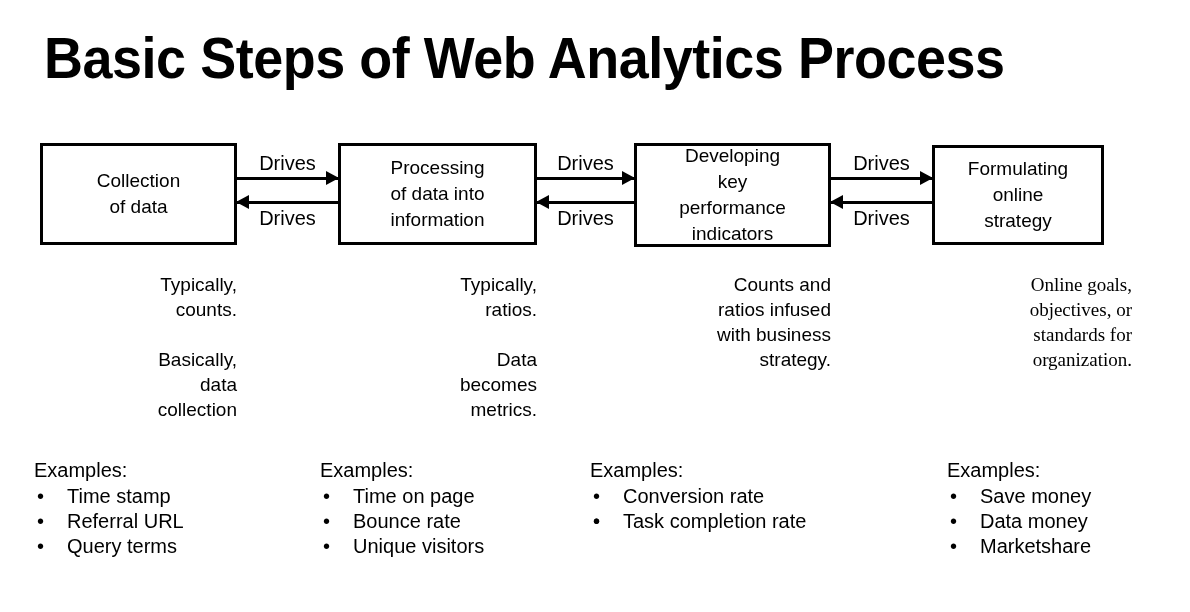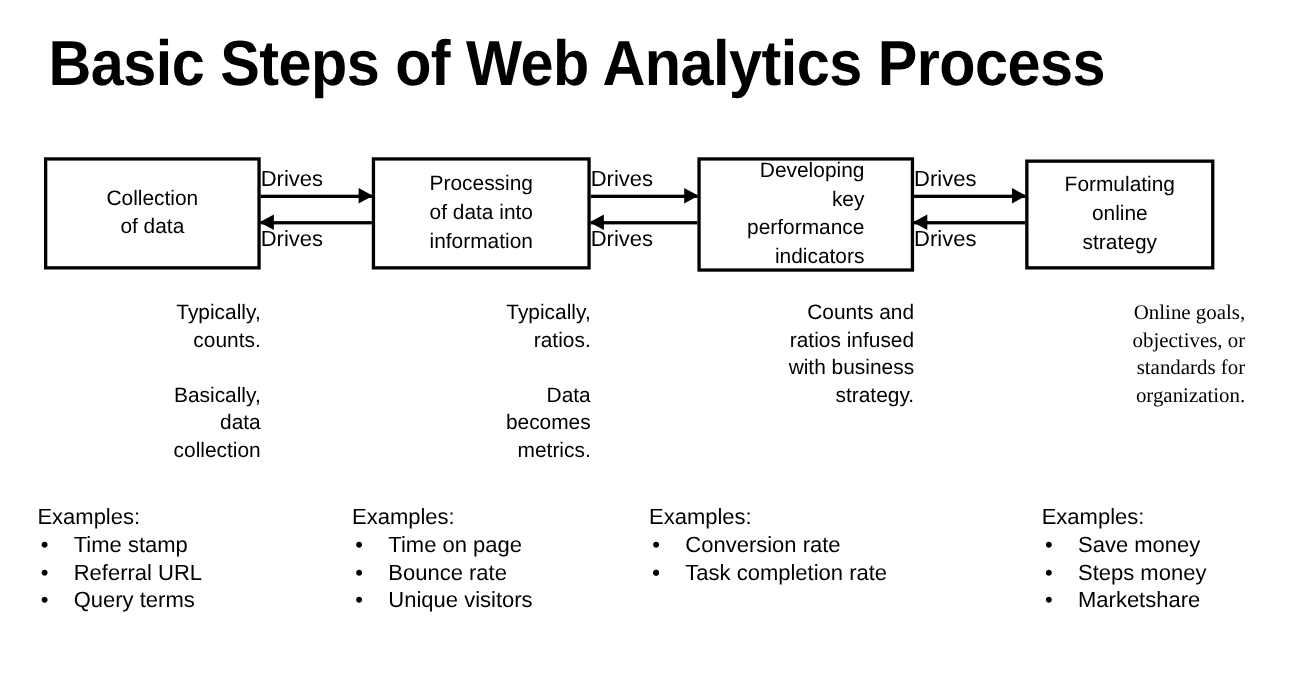--- a/index.html
+++ b/index.html
@@ -60,21 +60,21 @@
     text-align: center;
     font-size: 19px;
     line-height: 26px;
     color: #000000;
     white-space: pre-line;
     padding: 2px 6px;
   }
 
   #box-0 { left: 40px;  top: 143px; width: 197px; height: 102px; }
   #box-1 { left: 338px; top: 143px; width: 199px; height: 102px; }
-  #box-2 { left: 634px; top: 143px; width: 197px; height: 104px; text-align: right; }
+  #box-2 { left: 634px; top: 143px; width: 197px; height: 104px; }
   #box-3 { left: 932px; top: 145px; width: 172px; height: 100px; }
 
   
   .arrow-group {
     position: absolute;
     top: 143px;
     height: 104px;
   }
   #arrows-0 { left: 237px; width: 101px; }
   #arrows-1 { left: 537px; width: 97px; }
@@ -105,20 +105,21 @@
   .arrow-head.left {
     left: -1px;
     top: 52px;
     border-right: 13px solid #000000;
   }
 
   .arrow-label {
     position: absolute;
     left: 0;
     right: 0;
+    text-align: center;
     font-size: 20px;
     line-height: 22px;
     color: #000000;
     white-space: nowrap;
   }
   .arrow-label.above { top: 9px; }
   .arrow-label.below { top: 64px; }
 
   
   .desc {
@@ -274,18 +275,18 @@
       <li><span class="bullet">•</span><span>Conversion rate</span></li>
       <li><span class="bullet">•</span></li>
       <li><span class="bullet">•</span><span>Task completion rate</span></li>
     </ul>
   </div>
 
   <div class="examples" id="ex-3">
     <div class="ex-heading">Examples:</div>
     <ul>
       <li><span class="bullet">•</span><span>Save money</span></li>
-      <li><span class="bullet">•</span><span>Steps money</span></li>
+      <li><span class="bullet">•</span><span>Data money</span></li>
       <li><span class="bullet">•</span><span>Marketshare</span></li>
     </ul>
   </div>
 
 </div>
 
 </body></html>

